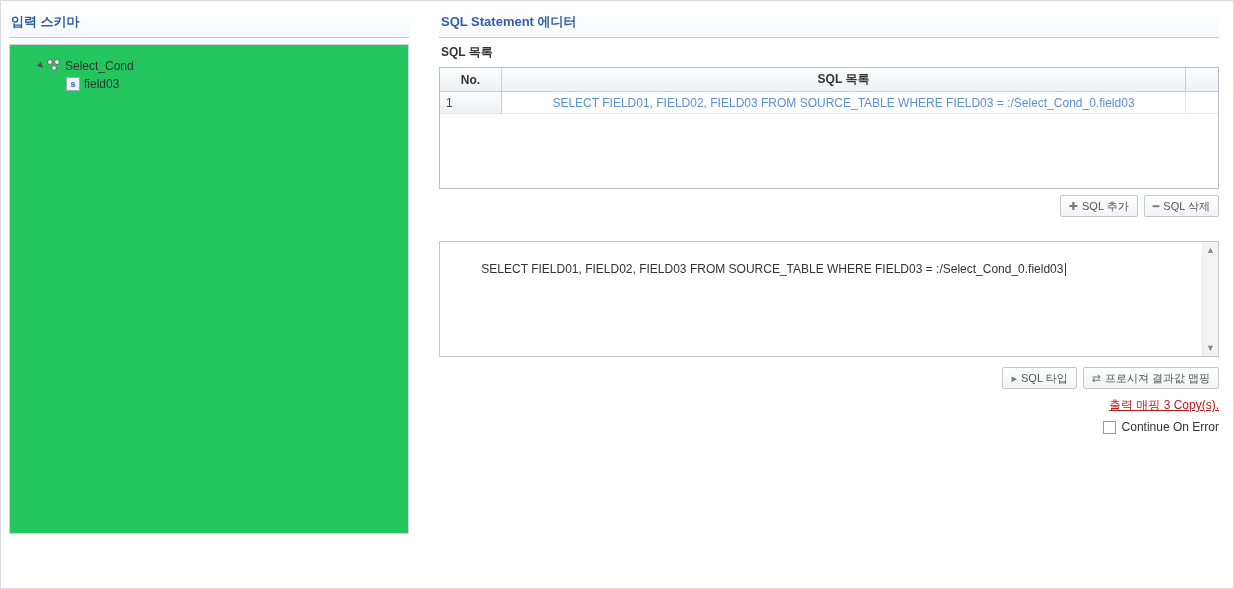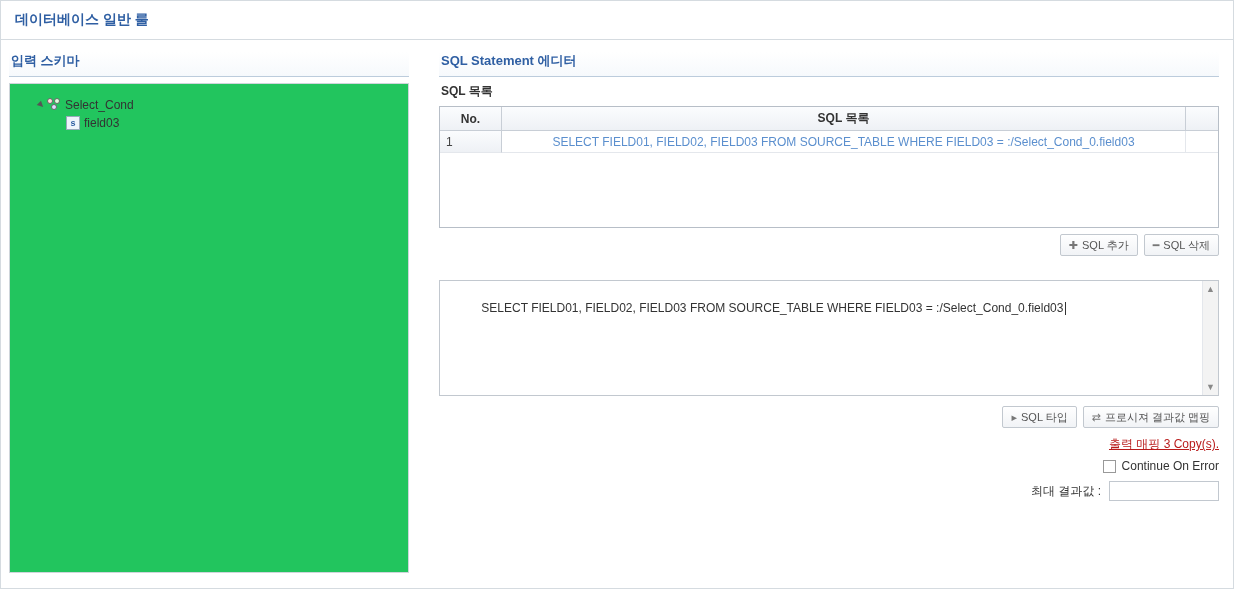--- a/index.html
+++ b/index.html
@@ -182,21 +182,20 @@
   .text-input {
     border:1px solid #c2c8cf; height:20px; width:110px; padding:0 4px; background:#fff;
   }
   .caret { display:inline-block; width:1px; height:13px; background:#333; vertical-align:middle; margin-left:2px; animation: blink 1s steps(1) infinite;}
   @keyframes blink { 50% { opacity:0; } }
 </style>
 </head>
 <body>
 
 <div class="outer">
-  <div class="title-bar">데이터베이스 일반 룰</div>
 
   <div class="content">
 
     <div class="left-col">
       <div class="panel-header">입력 스키마</div>
       <div class="tree-box">
         <div class="tree-row">
           <span class="tree-indent"></span>
           <span class="tree-toggle">
             <svg width="10" height="10" viewBox="0 0 10 10">
@@ -273,20 +272,16 @@
 
       <div class="link-row">
         <span class="link">출력 매핑 3 Copy(s).</span>
       </div>
 
       <div class="check-row">
         <span class="chk"></span>
         <span>Continue On Error</span>
       </div>
 
-      <div class="field-row">
-        <span>최대 결과값 :</span>
-        <input class="text-input" type="text" value="" style="">
-      </div>
 
     </div>
   </div>
 </div>
 
 </body></html>

